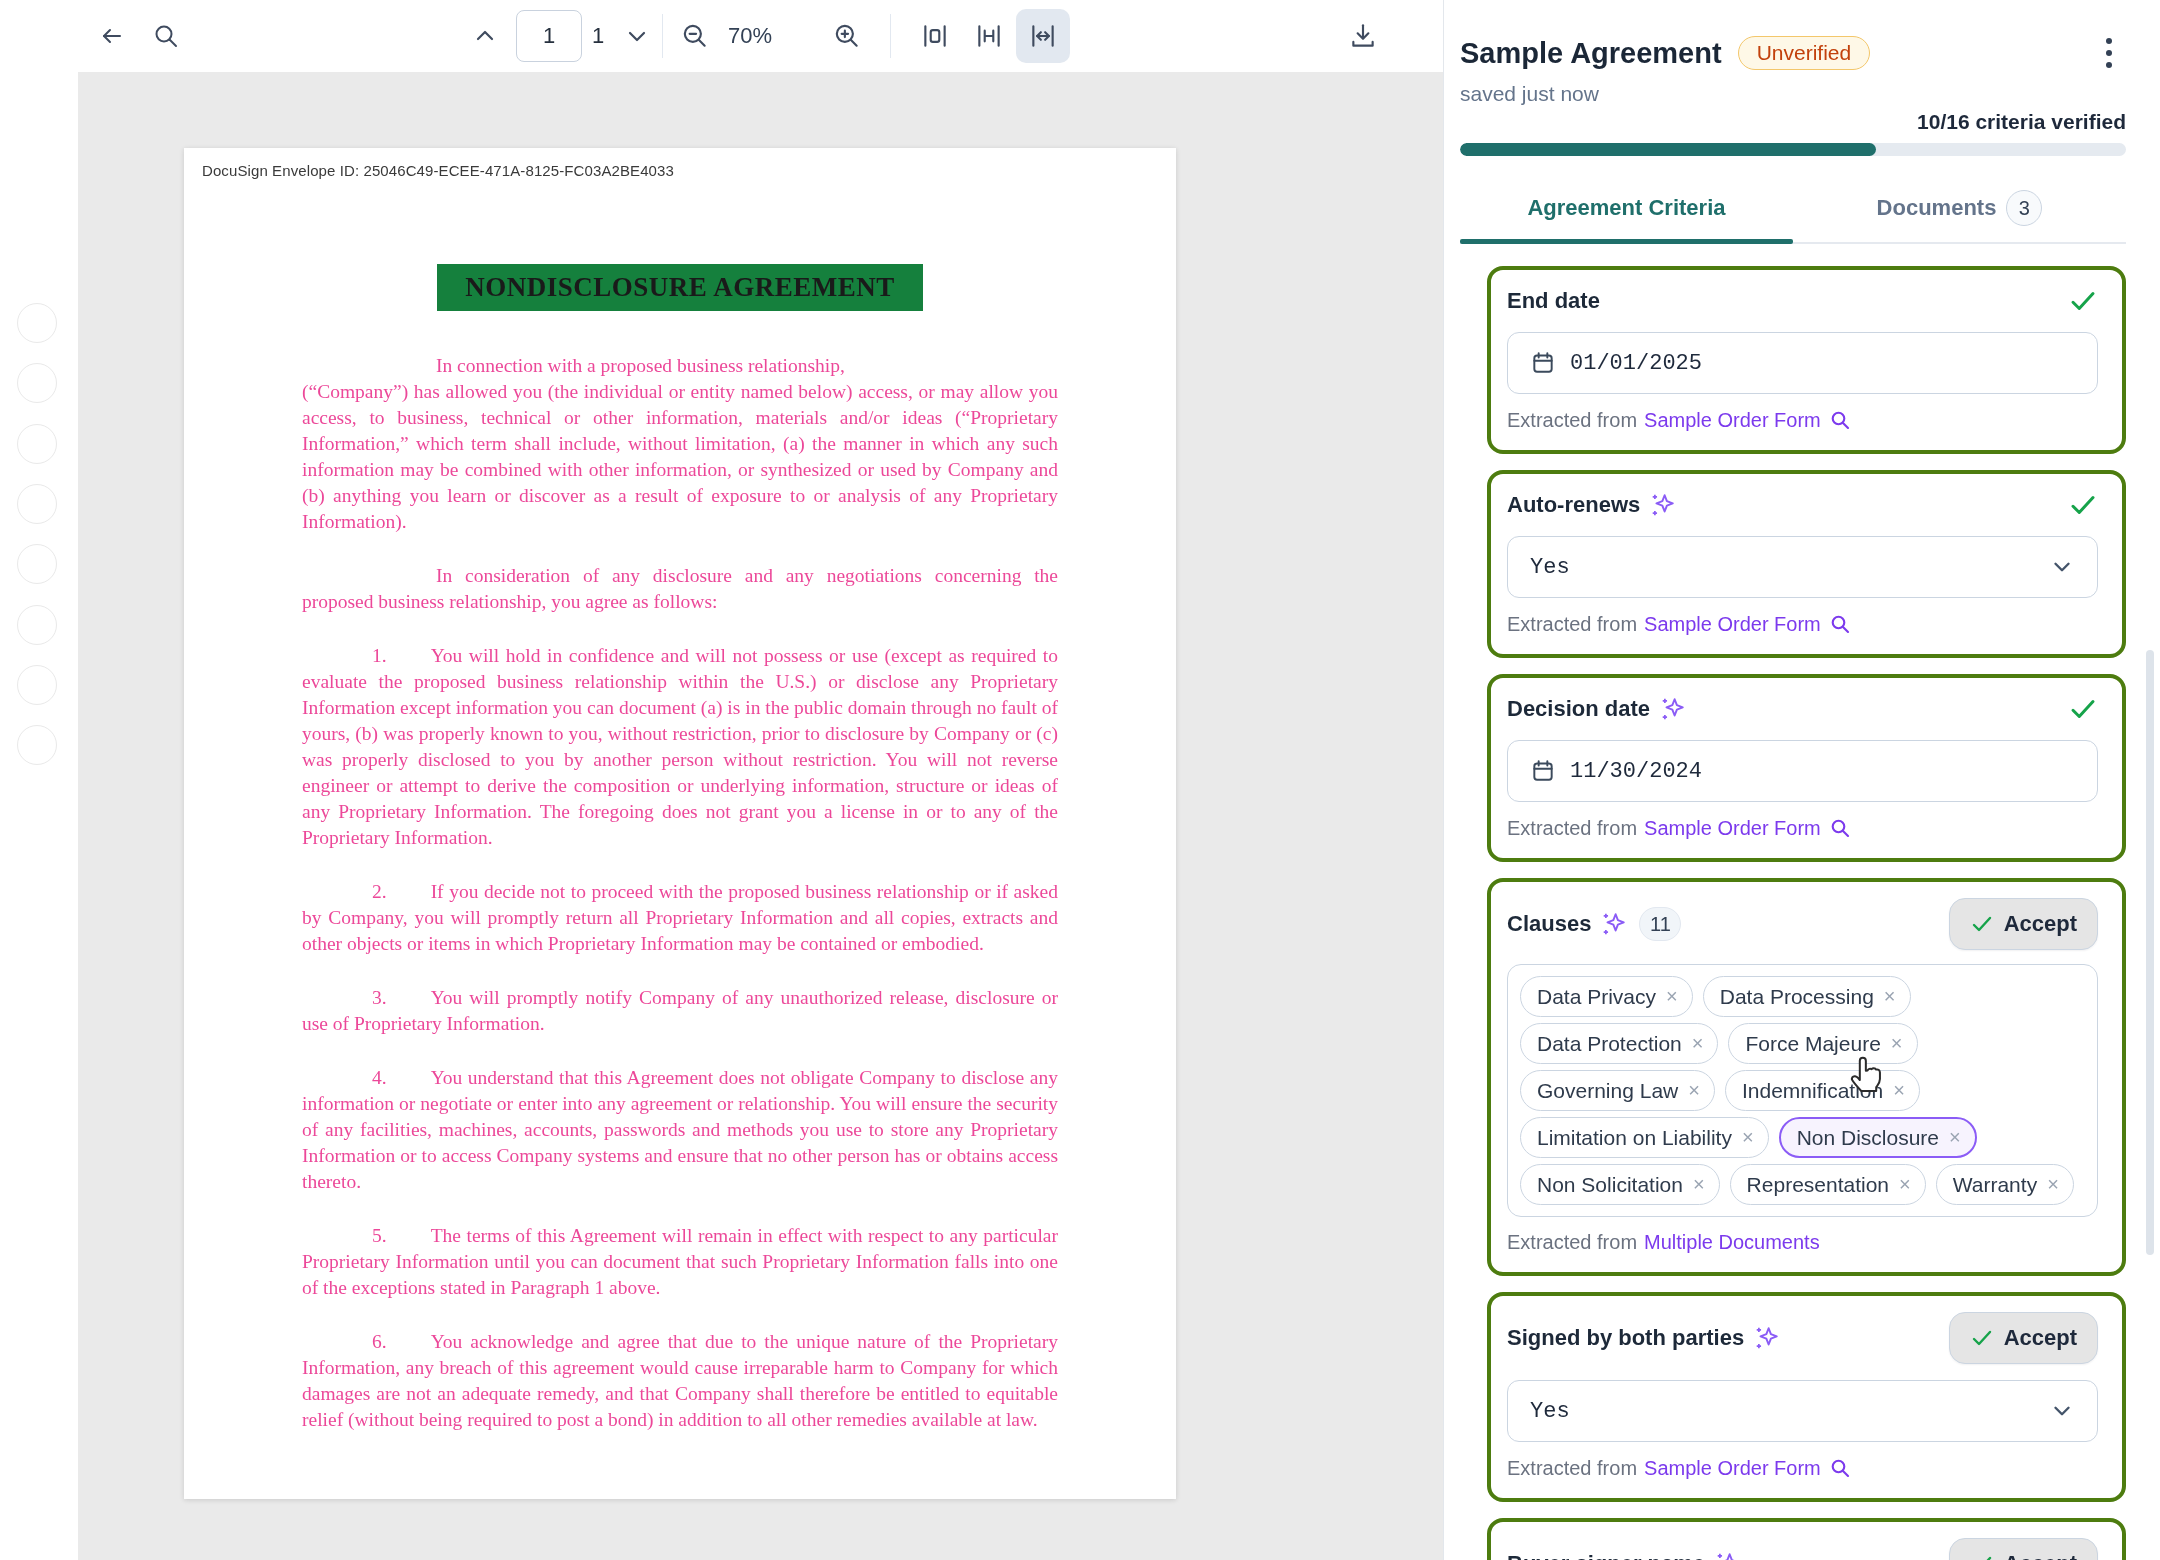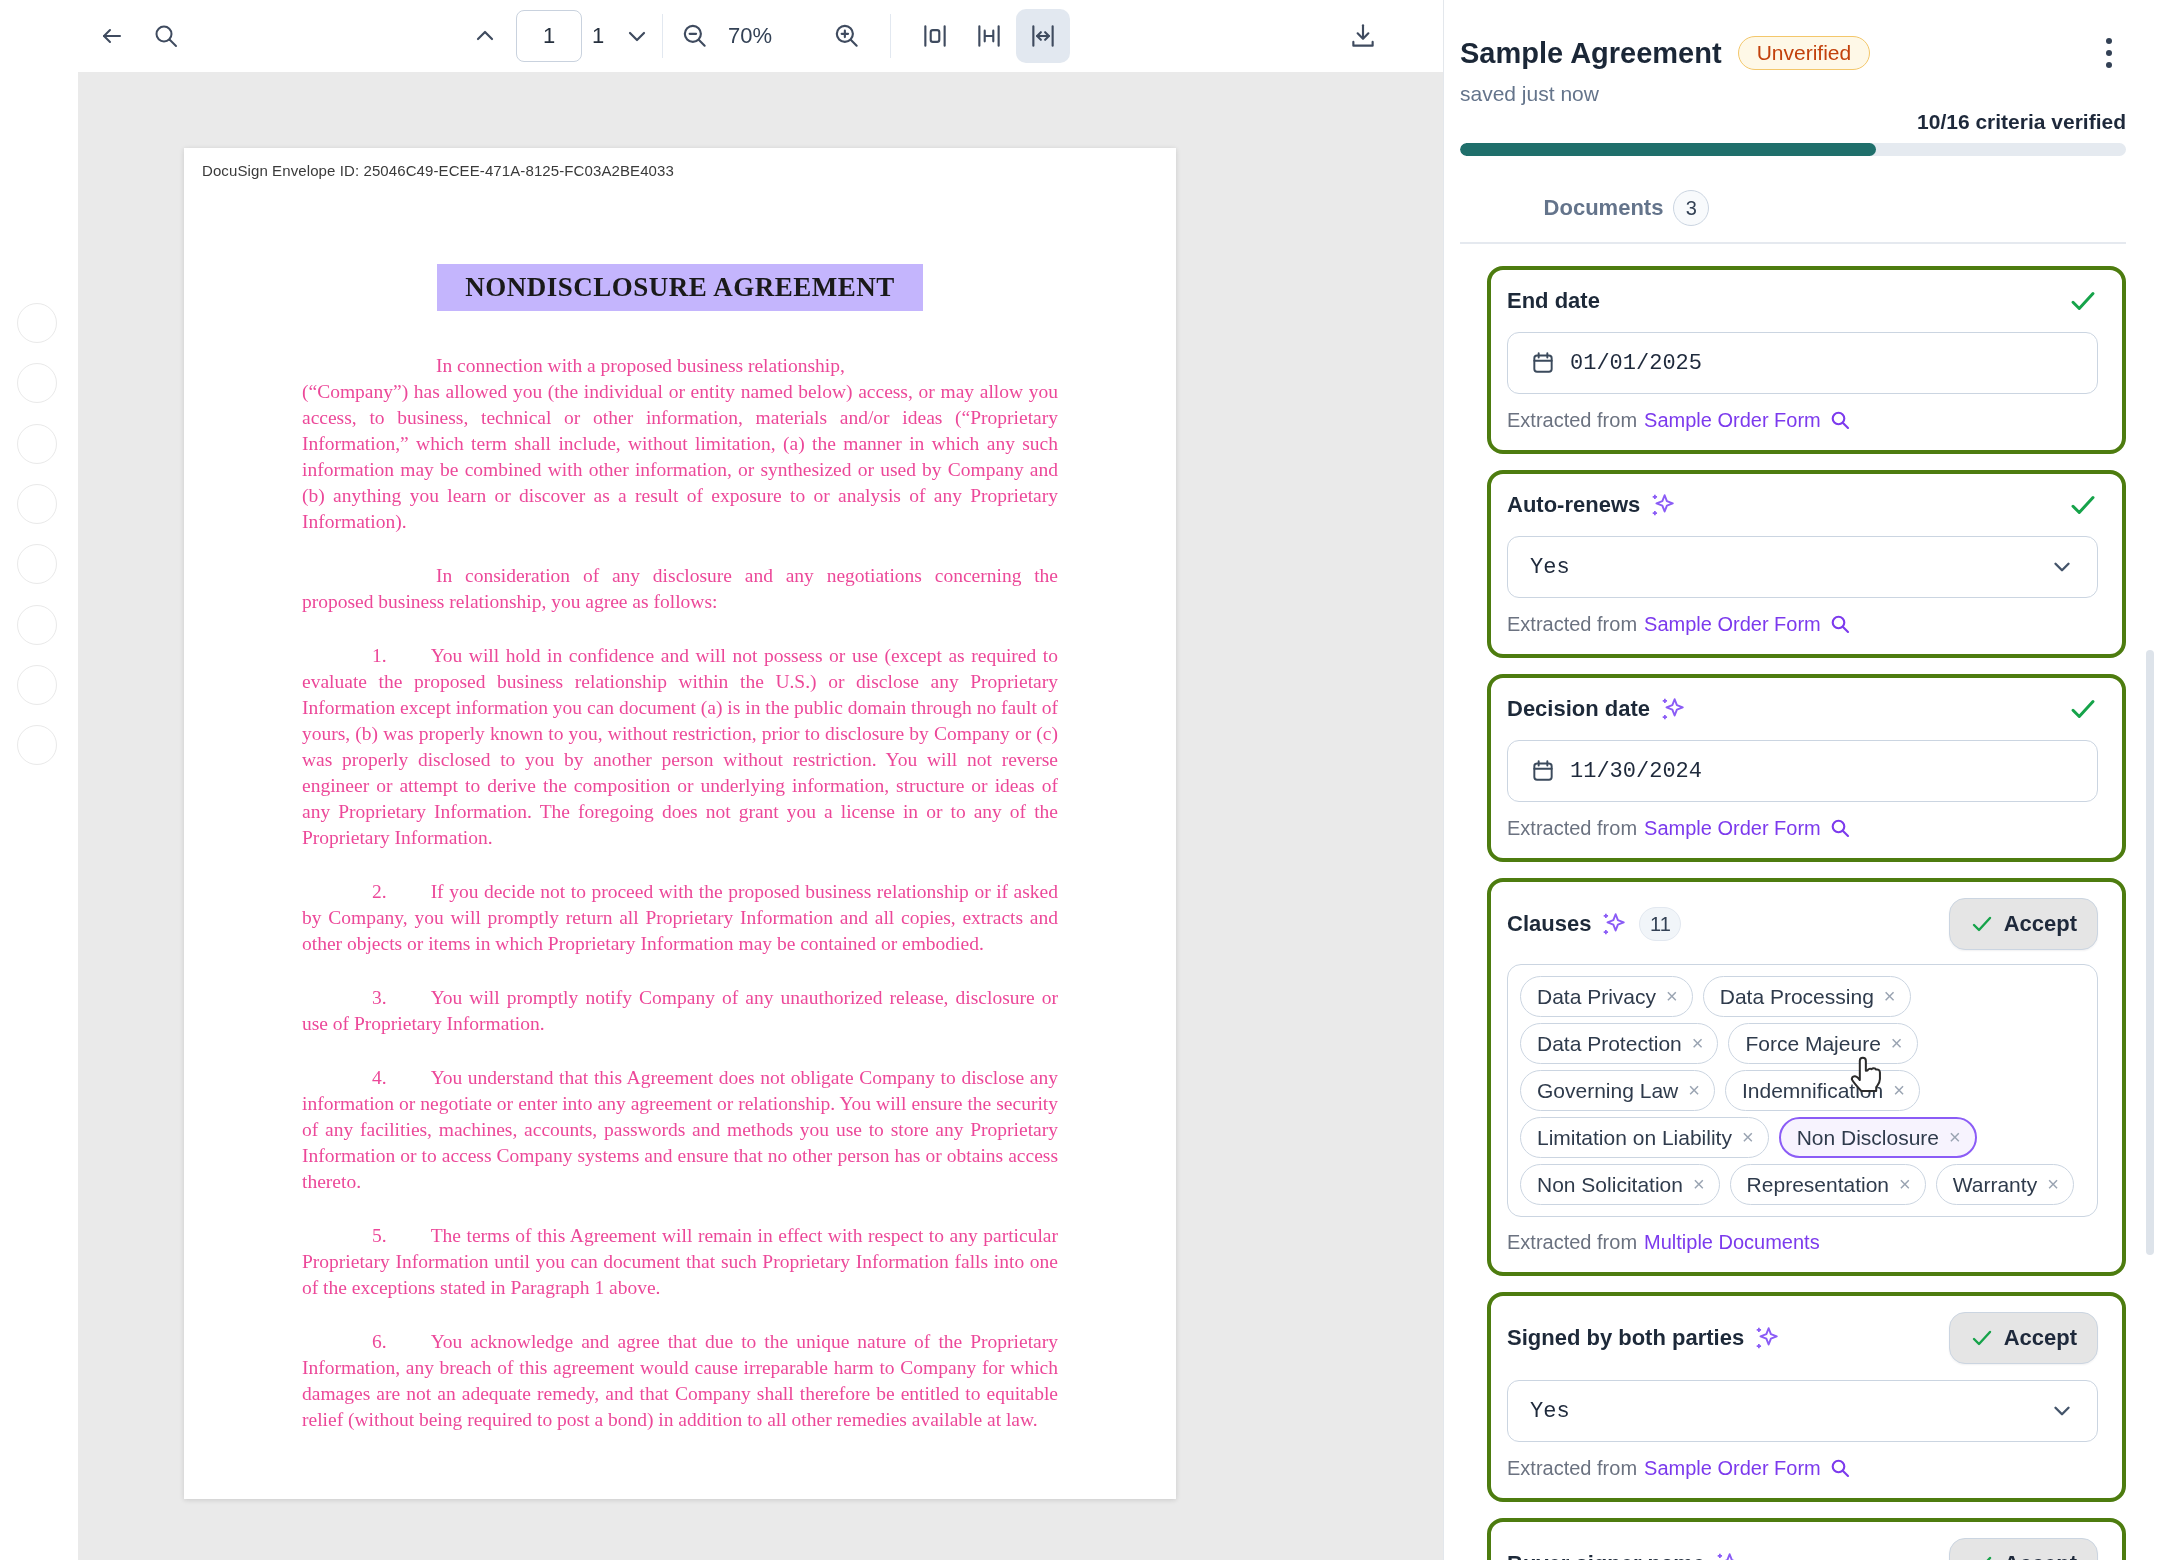--- a/index.html
+++ b/index.html
@@ -19,21 +19,21 @@
   .fit-btn { position:absolute; top:9px; width:54px; height:54px; border-radius:10px; display:flex; align-items:center; justify-content:center; }
   .fit-btn.selected { background:#E2E8F0; }
 
   .thumb-rail { position:absolute; left:0; top:72px; width:78px; height:1488px; background:#fff; }
   .thumb-circle { position:absolute; left:17px; width:40px; height:40px; border-radius:50%; background:#fff; border:1px solid #E9E9E9; }
 
   .canvas { position:absolute; left:78px; top:72px; width:1365px; height:1488px; background:#EAEAEA; overflow:hidden; }
   .page { position:absolute; left:106px; top:76px; width:992px; height:1351px; background:#fff; box-shadow:0 1px 5px rgba(0,0,0,.14); overflow:hidden; }
   .envelope { position:absolute; left:18px; top:14px; font-size:15px; color:#3A3A3A; letter-spacing:.1px; }
   .doc-title-wrap { margin-top:116px; text-align:center; }
-  .doc-title { display:inline-block; background:#c4b5fd; padding:8px 28px; font-family:"Liberation Serif", serif; font-weight:700; font-size:27px; color:#1A1A1A; letter-spacing:.5px; }
+  .doc-title { display:inline-block; background:#15803d; padding:8px 28px; font-family:"Liberation Serif", serif; font-weight:700; font-size:27px; color:#1A1A1A; letter-spacing:.5px; }
   .doc-body { margin:42px 118px 0 118px; font-family:"Liberation Serif", serif; font-size:19.5px; line-height:26px; color:#ec4899; text-align:justify; }
   .para { margin-bottom:28px; }
   .para.intro { text-indent:134px; white-space:pre-line; }
   .para.numbered { text-indent:70px; }
   .pnum { padding-right:44px; }
 
   
   .panel { position:absolute; left:1443px; top:0; width:717px; height:1560px; background:#fff; border-left:1px solid #E3E7EC; padding:34px 34px 0 16px; }
   .panel-head { display:flex; align-items:center; }
   .panel-title { font-size:29px; font-weight:700; color:#1B2737; }
@@ -206,20 +206,23 @@
           <i></i>
         </span>
     </div>
     <div class="saved">saved just now</div>
     <div class="criteria-count">10/16 criteria verified</div>
     <div class="progress-track">
       <div class="progress-fill" style="width: 62.5%;"></div>
     </div>
 
     <div class="tabs">
+      <div class="tab active">
+        <span>Agreement Criteria</span>
+      </div>
       <div class="tab">
         <span>Documents</span>
         <span class="tab-badge">3</span>
       </div>
     </div>
 
     <div class="cards">
 
       <div class="card">
         <div class="card-head">

